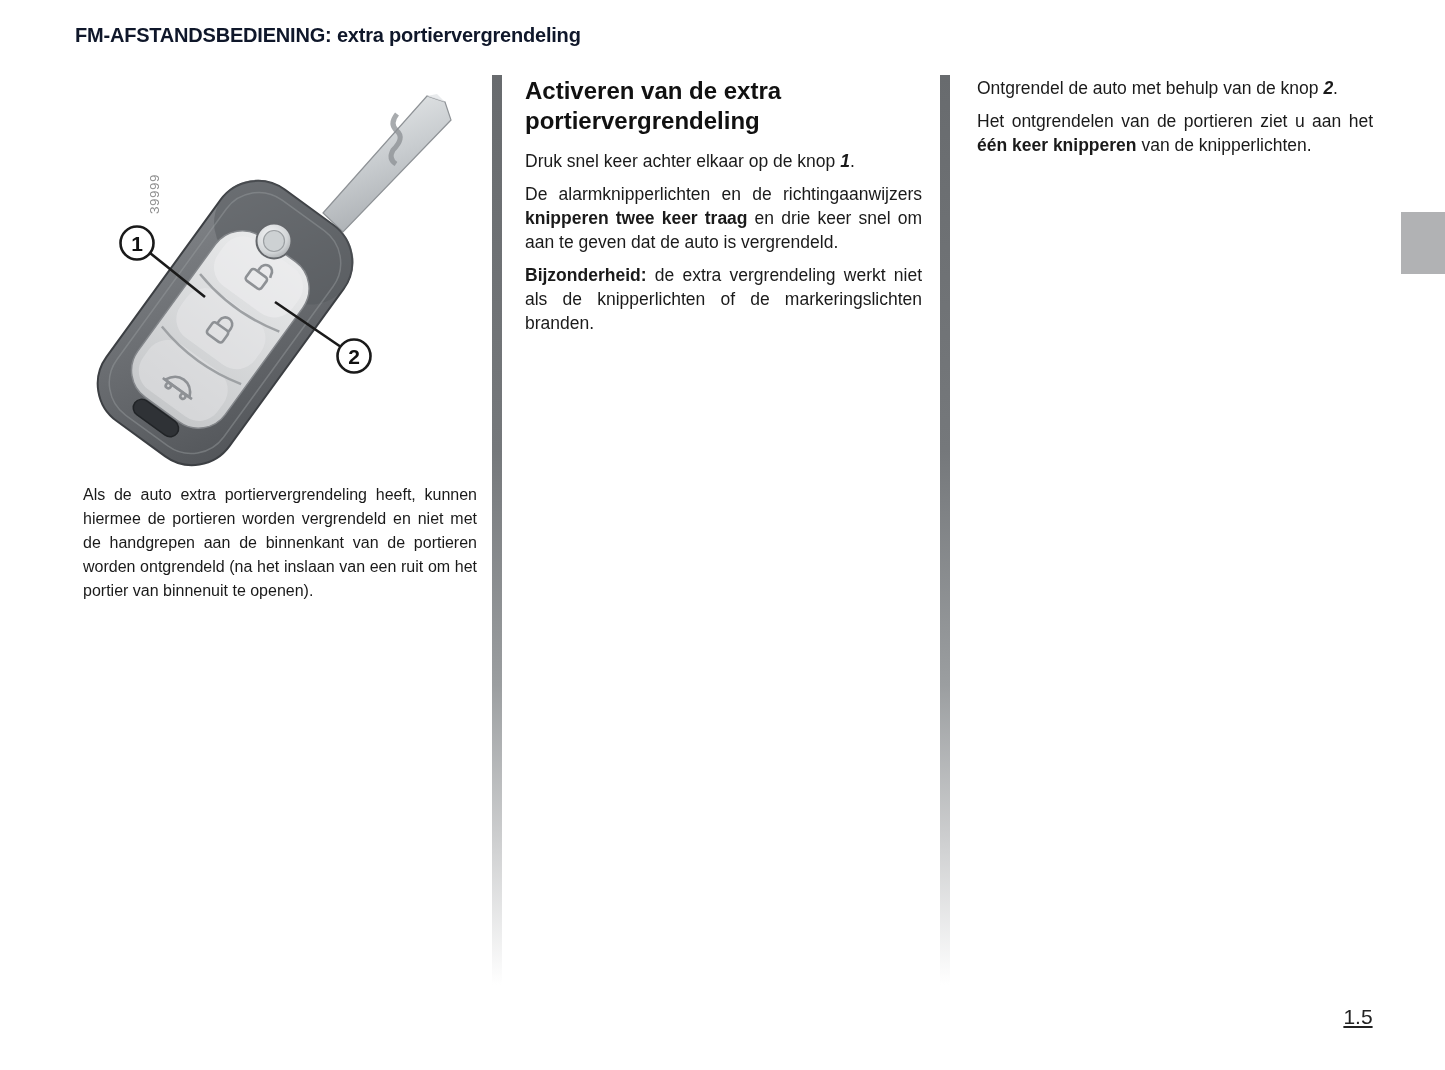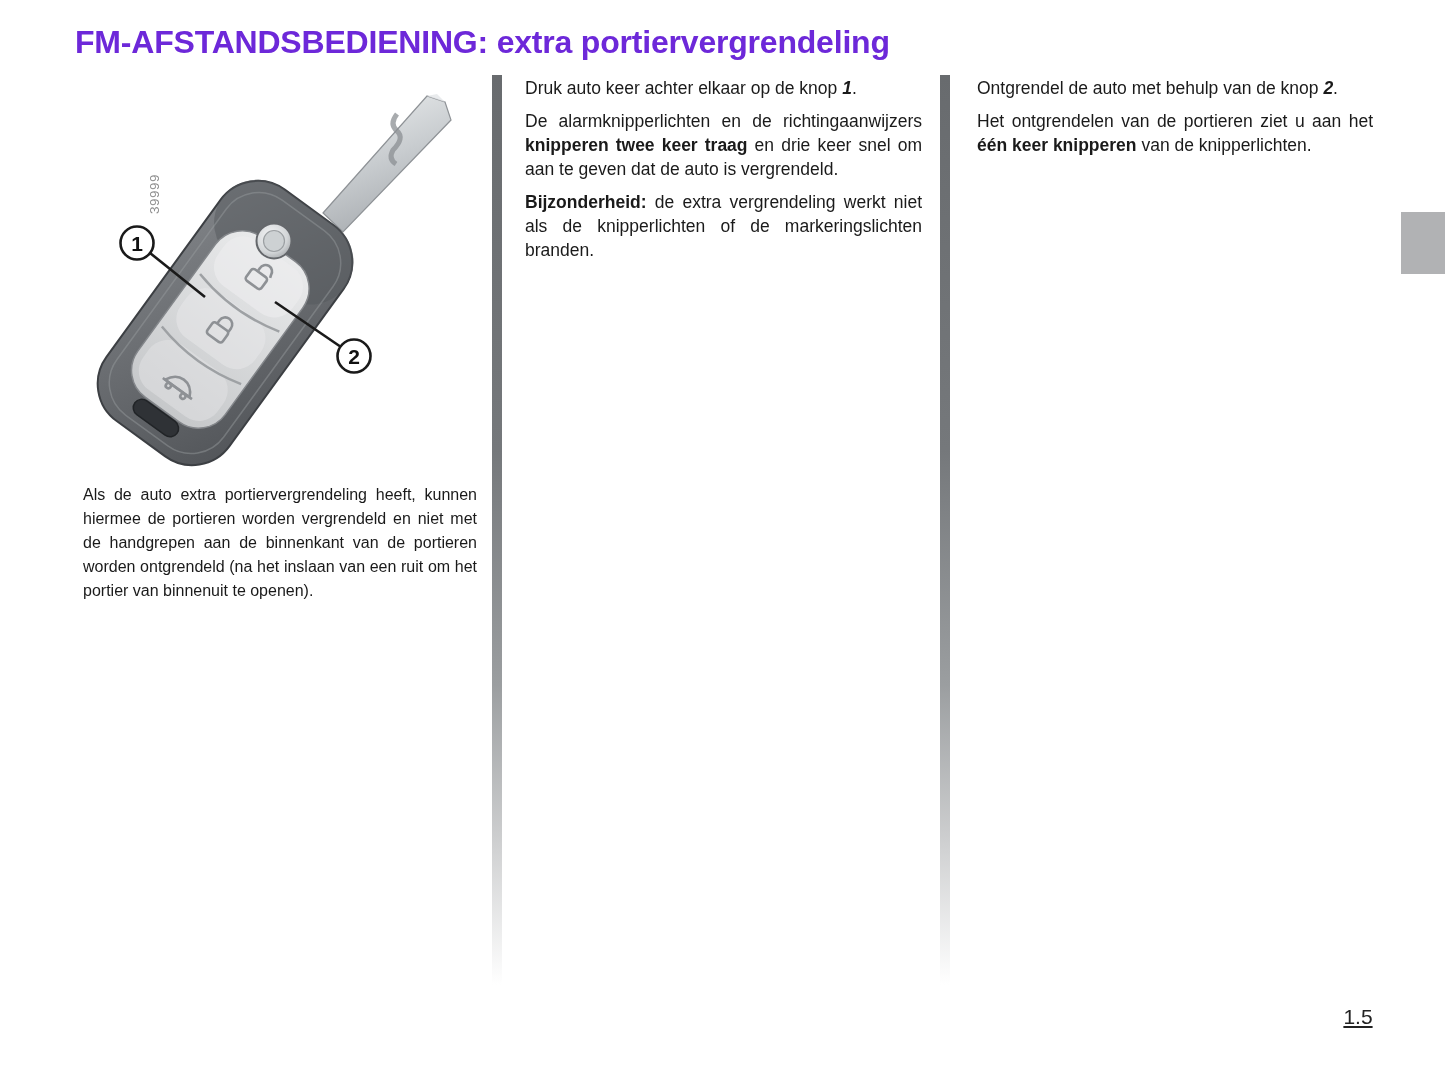--- a/index.html
+++ b/index.html
@@ -1,20 +1,20 @@
 <!DOCTYPE html>
 <html><head>
 <meta charset="utf-8">
 <style>
   * { margin:0; padding:0; box-sizing:border-box; }
   html,body { background:#ffffff; }
   body { font-family:"Liberation Sans", sans-serif; color:#1a1a1a; }
   .page { position:relative; width:1445px; height:1070px; background:#ffffff; overflow:hidden; }
 
-  .page-title { position:absolute; left:75px; top:24px; font-size:32px; font-weight:700; letter-spacing:-0.2px; color:#6d28d9; }
+  .page-title { position:absolute; left:75px; top:24px; font-size:20px; font-weight:700; letter-spacing:-0.2px; color:#0f172a; }
 
   
   .figure { position:absolute; left:75px; top:80px; width:400px; height:398px; }
   .figure-code { position:absolute; left:72px; top:134px; transform:rotate(-90deg); transform-origin:0 0; font-size:13.5px; color:#8f8f8f; letter-spacing:0.5px; }
   .figure svg { position:absolute; left:0; top:0; }
 
   .intro-para { position:absolute; left:75px; top:483px; width:394px; font-size:16px; line-height:24px; text-align:justify;margin-left:8px; }
 
   
   .sep { position:absolute; top:75px; width:10px; height:938px;
@@ -131,21 +131,22 @@
       </g>
     </svg>
   </div>
 
   <p class="intro-para">Als de auto extra portiervergrendeling heeft, kunnen hiermee de portieren worden ver­grendeld en niet met de handgrepen aan de binnenkant van de portieren worden ont­grendeld (na het inslaan van een ruit om het portier van binnenuit te openen).</p>
 
   <div class="sep sep-1"></div>
   <div class="sep sep-2"></div>
 
   <div class="col col-mid">
-    <p><span>Druk auto keer achter elkaar op de knop </span><span class="b" style="font-style: italic;">1</span><span>.</span></p>
+    <h2>Activeren van de extra portiervergrendeling</h2>
+    <p><span>Druk snel keer achter elkaar op de knop </span><span class="b" style="font-style: italic;">1</span><span>.</span></p>
     <p><span>De alarmknipperlichten en de richtingaan­wijzers </span><span class="b">knipperen twee keer traag</span><span> en drie keer snel om aan te geven dat de auto is vergrendeld.</span></p>
     <p><span class="b">Bijzonderheid:</span><span> de extra vergrendeling werkt niet als de knipperlichten of de markerings­lichten branden.</span></p>
   </div>
 
   <div class="col col-right">
     <p><span>Ontgrendel de auto met behulp van de knop </span><span class="b" style="font-style: italic;">2</span><span>.</span></p>
     <p><span>Het ontgrendelen van de portieren ziet u aan het </span><span class="b">één keer knipperen</span><span> van de knipperlich­ten.</span></p>
   </div>
 
 

